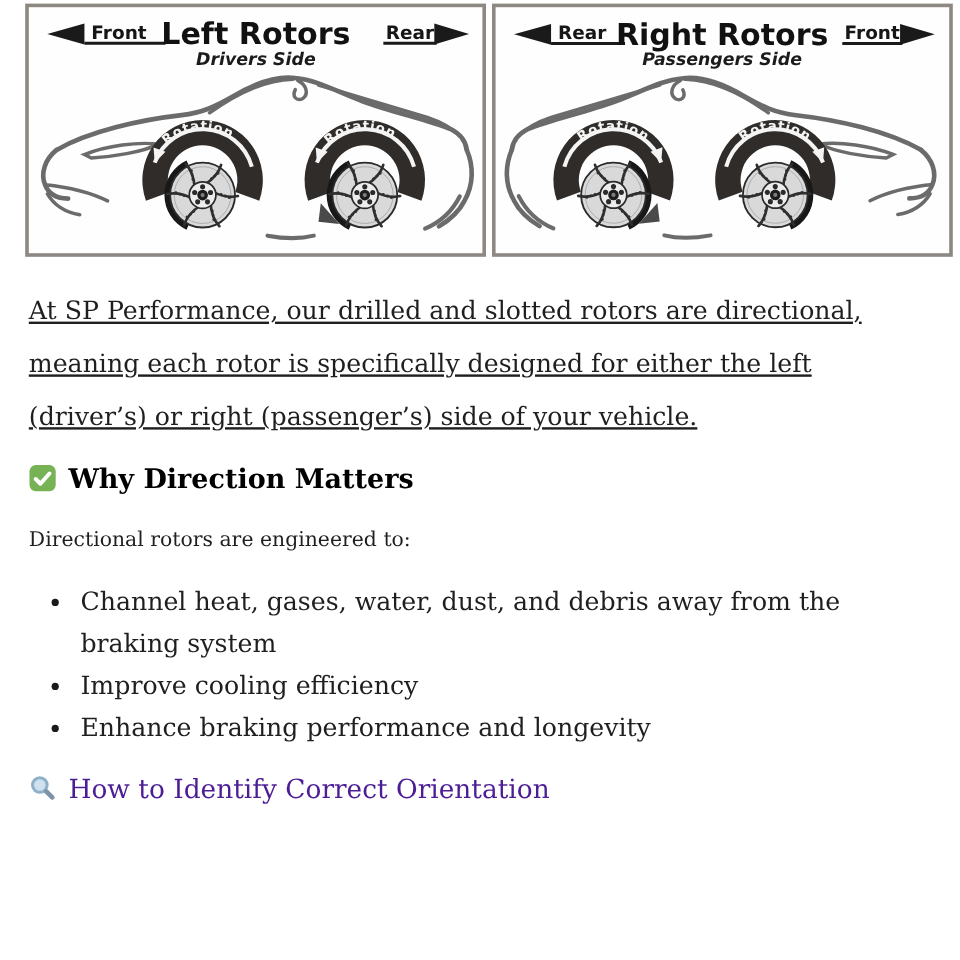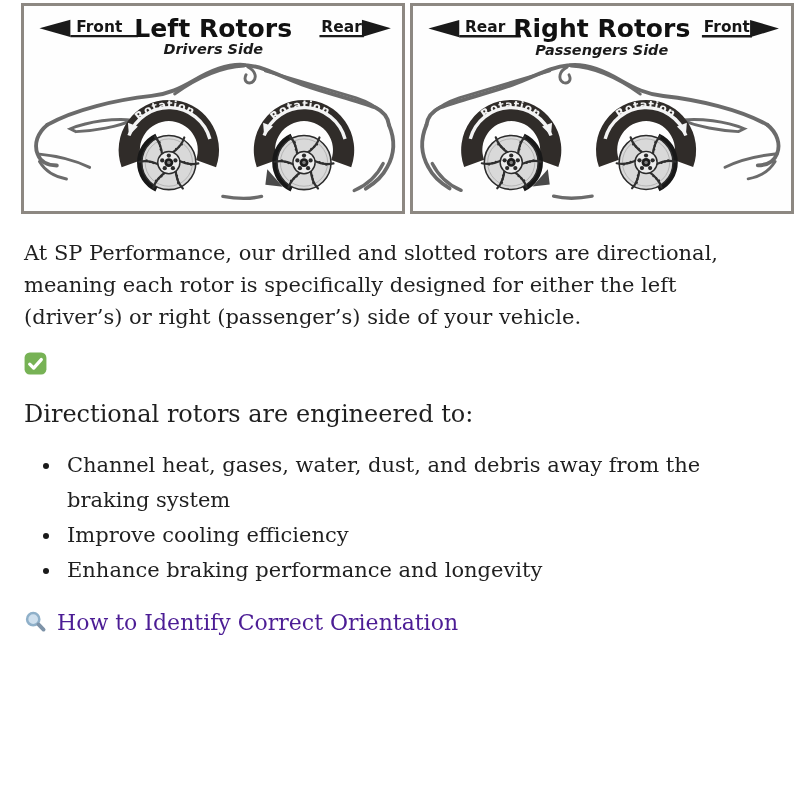--- a/index.html
+++ b/index.html
@@ -3,23 +3,23 @@
 <meta charset="utf-8">
 <style>
   html,body{margin:0;padding:0;}
   body{
     width:800px;height:800px;overflow:hidden;background:#ffffff;
     font-family:"DejaVu Serif", serif;color:#1f1f1f;
   }
   .panels{display:flex;gap:5px;padding:3px 6px 0 21px;justify-content:space-between;}
   svg.panel{background:#fefefe;border:3px solid #8d8882;box-sizing:border-box;display:block;}
   .content{padding:0 34px 0 24px;}
-  p.intro{font-size:21px;line-height:32px;margin:23px 0 0 0;}
+  p.intro{font-size:21px;line-height:44px;margin:23px 0 0 0;text-decoration:underline;}
   h2.matters{font-size:22.5px;line-height:30px;margin:16px 0 0 0;color:#000;font-weight:bold;}
-  p.lead{font-size:24px;line-height:35px;margin:18px 0 16px 0;}
+  p.lead{font-size:17px;line-height:35px;margin:18px 0 16px 0;}
   ul{font-size:21px;line-height:35px;margin:11px 0 0 0;padding-left:38px;}
   li{padding-left:5px;margin:0;}
   li::marker{color:#1a1a1a;}
   h2.orient{font-size:22px;line-height:30px;margin:20px 0 0 0;color:#4c1d95;font-weight:normal;}
   ul.second{margin-top:15px;}
   .emoji{display:inline-block;width:23px;height:23px;vertical-align:-3px;margin-right:10px;}
   .rot-label{font-family:"DejaVu Sans", sans-serif;font-weight:bold;fill:#f4f4f4;font-size:11.5px;letter-spacing:.6px;}
   .hdr-label{font-family:"DejaVu Sans", sans-serif;font-weight:bold;font-size:16px;fill:#161616;}
   .hdr-title{font-family:"DejaVu Sans", sans-serif;font-weight:bold;font-size:26px;fill:#111;}
   .hdr-sub{font-family:"DejaVu Sans", sans-serif;font-weight:bold;font-style:italic;font-size:15px;fill:#1b1b1b;}
@@ -170,21 +170,21 @@
   </svg>
 </figure>
 
 <main class="content">
 
   <p class="intro">At SP Performance, our drilled and slotted rotors are directional, meaning each rotor is specifically designed for either the left (driver’s) or right (passenger’s) side of your vehicle.</p>
 
   <h2 class="matters"><span class="emoji"><svg width="23" height="23" viewBox="0 0 20 20">
           <rect x="0.5" y="0.5" width="19" height="19" rx="4.5" fill="#77b255"></rect>
           <path d="M5,10.6 L8.4,14 L15,6.6" stroke="#ffffff" stroke-width="2.9" fill="none" stroke-linecap="round" stroke-linejoin="round"></path>
-        </svg></span></h2>
+        </svg></span><span>Why Direction Matters</span></h2>
 
   <p class="lead">Directional rotors are engineered to:</p>
 
   <ul>
     <li>Channel heat, gases, water, dust, and debris away from the braking system</li>
     <li>Improve cooling efficiency</li>
     <li>Enhance braking performance and longevity</li>
   </ul>
 
   <h2 class="orient"><span class="emoji"><svg width="23" height="23" viewBox="0 0 20 20">

